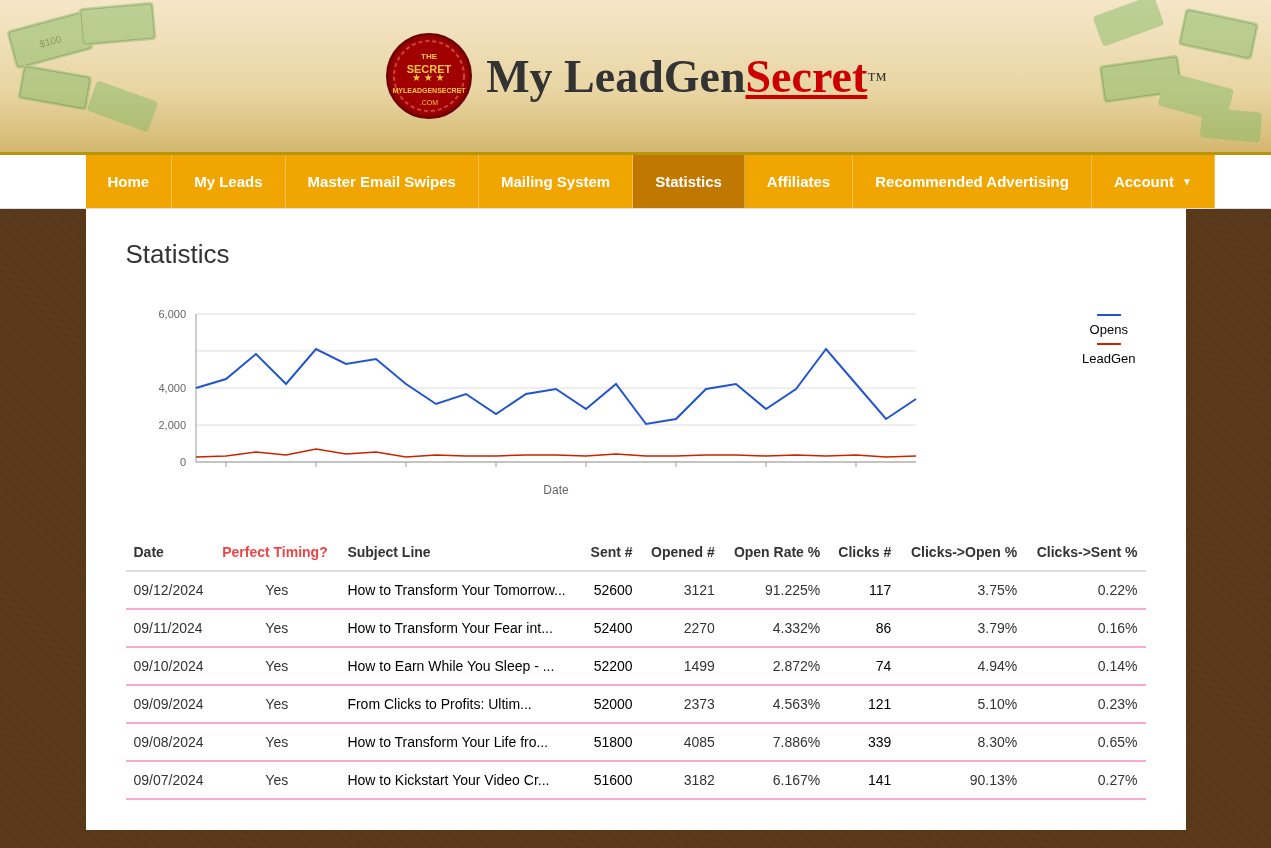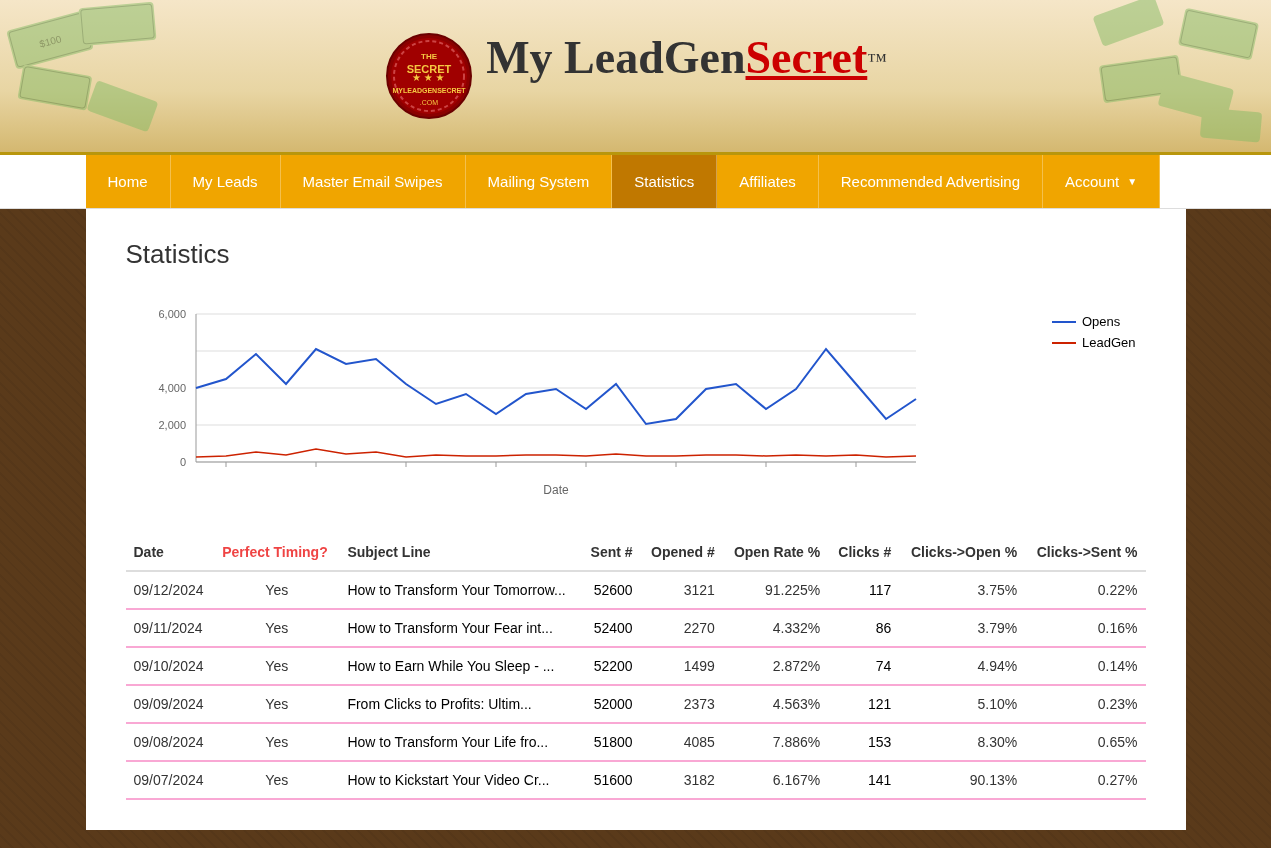--- a/index.html
+++ b/index.html
@@ -16,20 +16,21 @@
       height: 155px;
       display: flex;
       align-items: center;
       justify-content: center;
       position: relative;
       overflow: hidden;
       border-bottom: 3px solid #b8960c;
     }
     .header-logo {
       display: flex;
+      align-items: center;
       gap: 12px;
     }
     .seal {
       width: 90px;
       height: 90px;
     }
 
     
     .nav-bar {
       background-color: #fff;
@@ -41,21 +42,21 @@
       display: flex;
       align-items: stretch;
     }
     .nav-item {
       padding: 18px 22px;
       font-size: 15px;
       color: #333;
       cursor: pointer;
       background: #f0a500;
       color: #fff;
-      font-weight: 400;
+      font-weight: 700;
       border-right: 1px solid rgba(255,255,255,0.3);
       display: flex;
       align-items: center;
       gap: 4px;
       text-decoration: none;
       white-space: nowrap;
     }
     .nav-item.active {
       background: #c07800;
     }
@@ -95,20 +96,21 @@
       top: 20px;
       display: flex;
       flex-direction: column;
       gap: 6px;
     }
     .legend-item {
       display: flex;
       align-items: center;
       gap: 6px;
       font-size: 13px;
+      flex-direction: column;
     }
     .legend-line {
       width: 24px;
       height: 2px;
     }
     .legend-line.opens { background: #2255cc; }
     .legend-line.clicks { background: #cc2200; }
 
     
     .stats-table {
@@ -402,21 +404,21 @@
     <td class="center">Yes</td>
     <td>
       <a class="link-red">How to Transform Your Life fro...</a>
     </td>
     <td class="right">
       <a class="link-red">51800</a>
     </td>
     <td class="right">4085</td>
     <td class="right">7.886%</td>
     <td class="right">
-      <a class="link-red">153</a>
+      <a class="link-red">339</a>
     </td>
     <td class="right">8.30%</td>
     <td class="right">0.65%</td>
   </tr>
         <tr>
     <td>09/07/2024</td>
     <td class="center">Yes</td>
     <td>
       <a class="link-red">How to Kickstart Your Video Cr...</a>
     </td>

